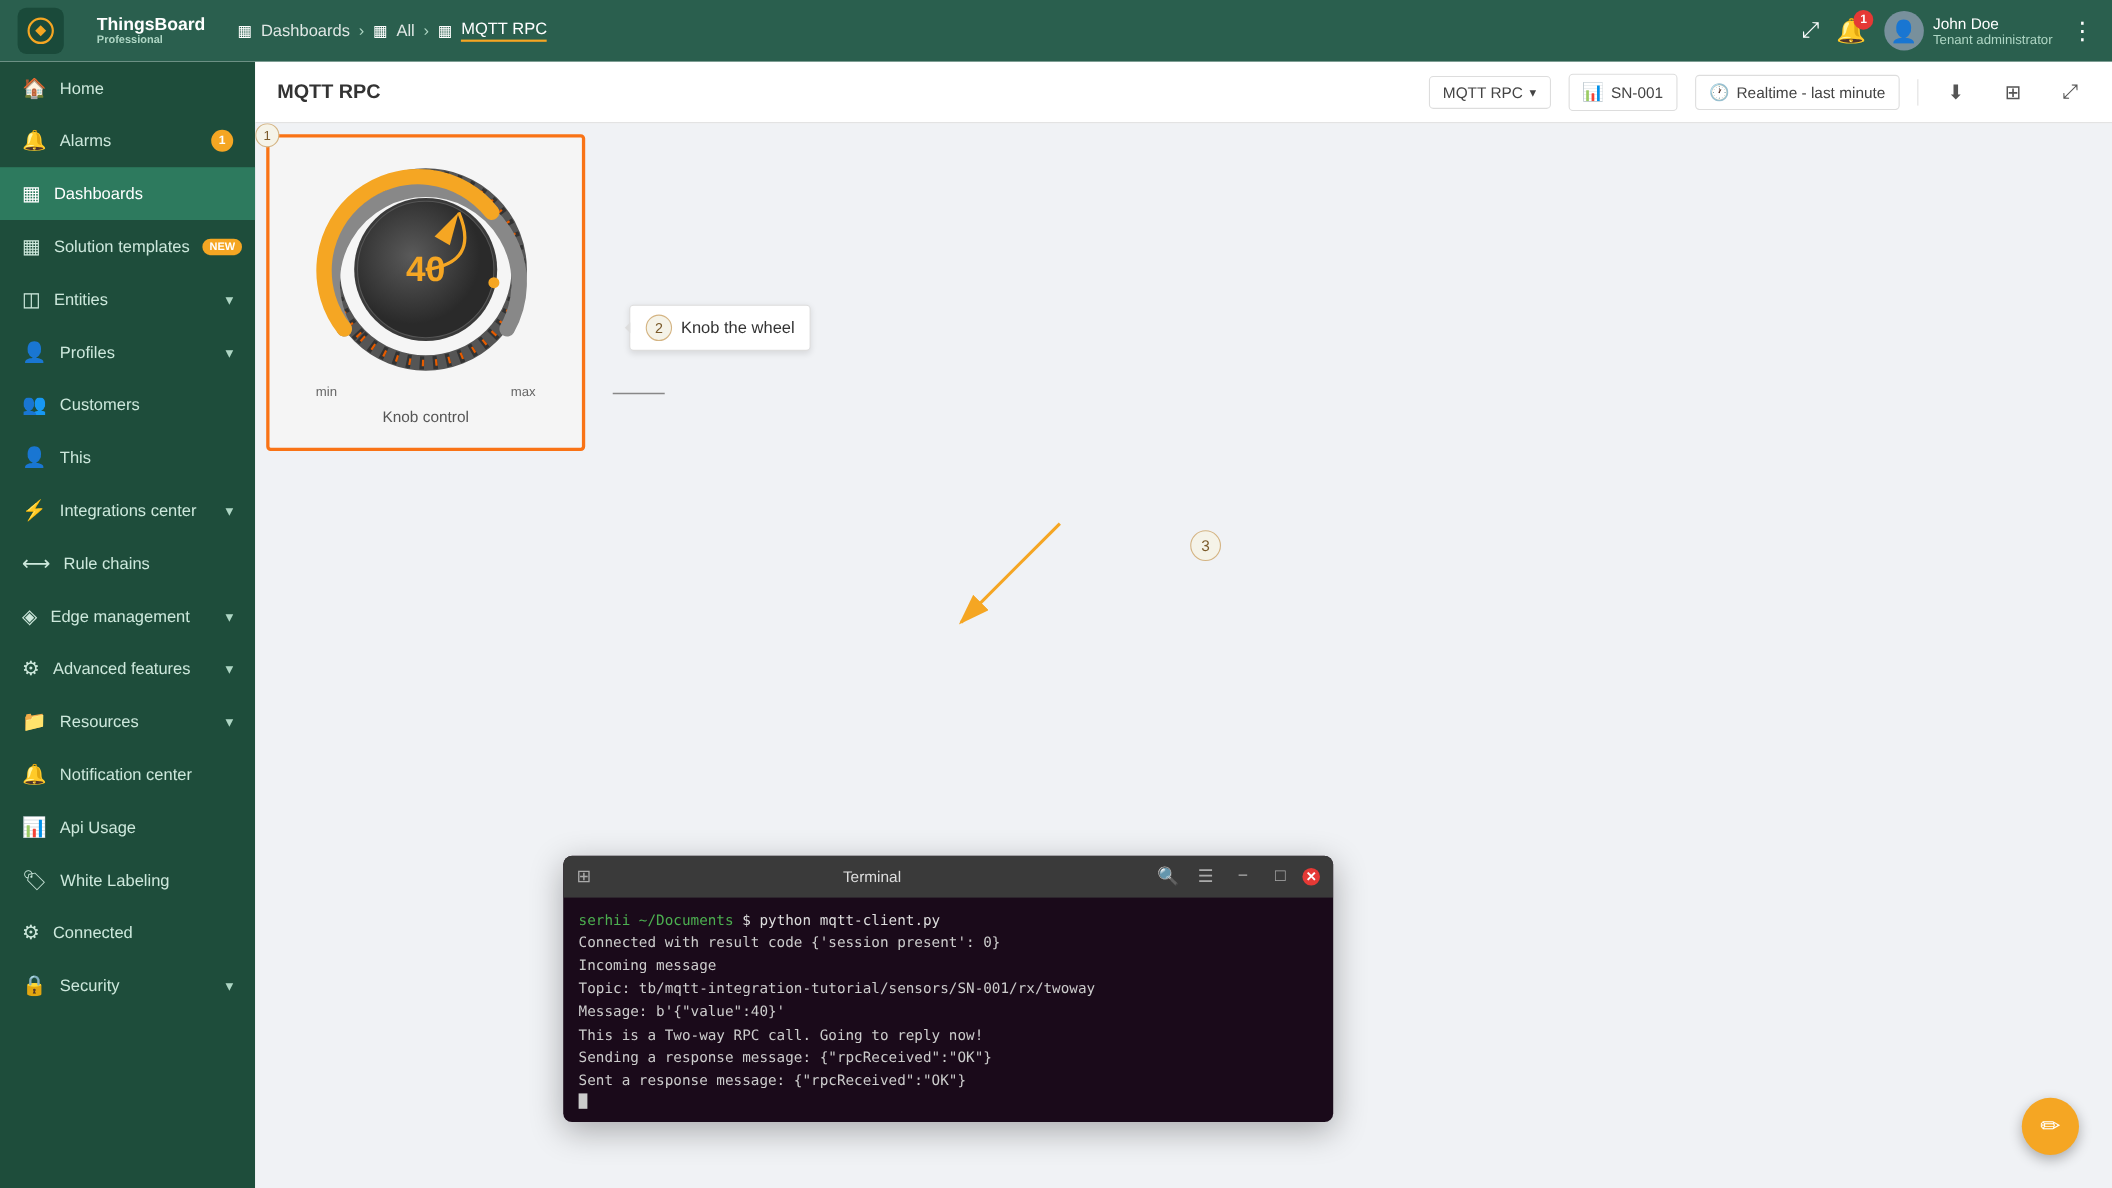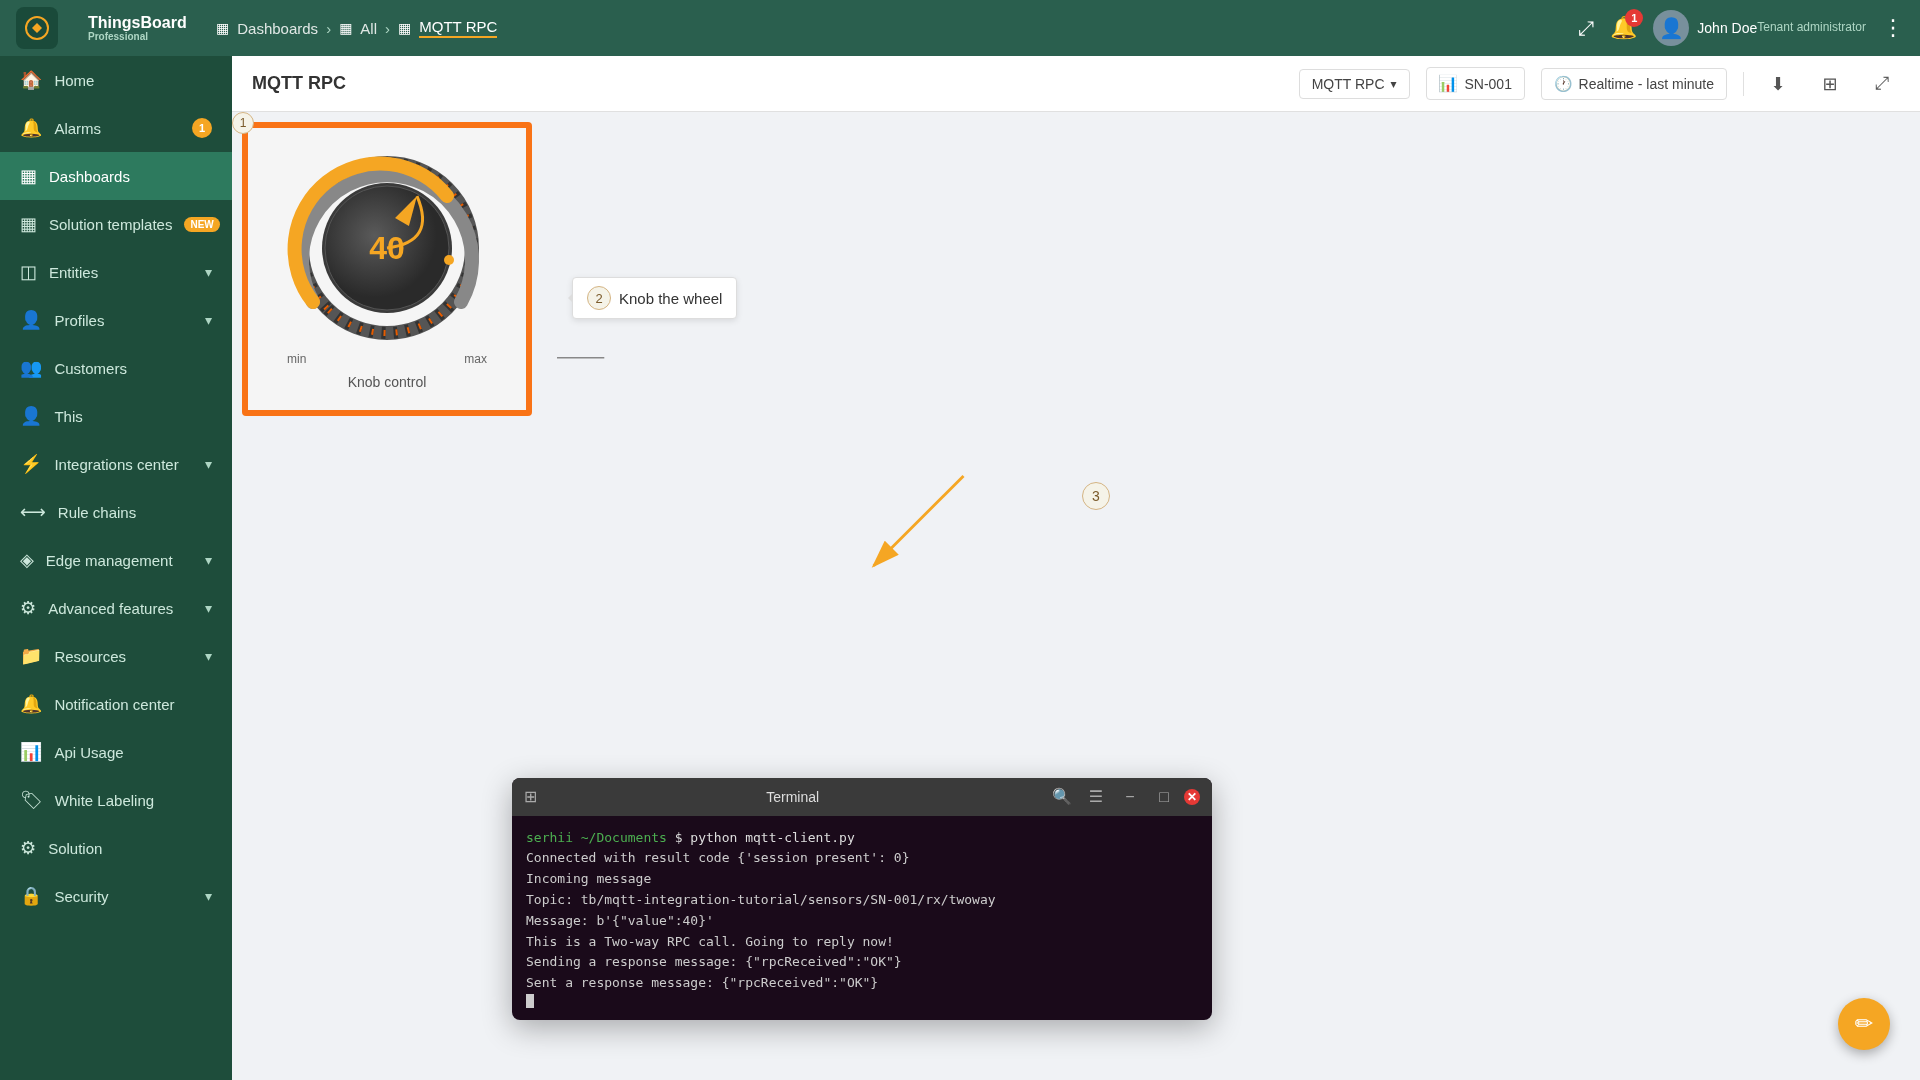--- a/index.html
+++ b/index.html
@@ -74,21 +74,21 @@
       font-weight: bold;
     }
     .user-info { display: flex; align-items: center; gap: 8px; cursor: pointer; }
     .user-avatar {
       width: 36px; height: 36px;
       background: #78909c;
       border-radius: 50%;
       display: flex; align-items: center; justify-content: center;
       color: white; font-size: 20px;
     }
-    .user-details { display: flex; flex-direction: row; }
+    .user-details { display: flex; flex-direction: column; }
     .user-name { color: white; font-size: 14px; font-weight: 500; }
     .user-role { color: #aed6c4; font-size: 12px; }
     .topbar-more { color: white; font-size: 22px; cursor: pointer; }
     .fullscreen-btn { color: white; font-size: 20px; cursor: pointer; }
 
     
     .main-layout {
       display: flex;
       flex: 1;
       overflow: hidden;
@@ -195,21 +195,21 @@
       padding: 20px;
     }
 
     
     .knob-widget {
       position: absolute;
       top: 10px;
       left: 10px;
       width: 290px;
       background: #f5f5f5;
-      border: 6px solid #f97316;
+      border: 3px solid #f97316;
       border-radius: 4px;
       padding: 20px;
       display: flex;
       flex-direction: column;
       align-items: center;
     }
     .knob-container {
       position: relative;
       width: 200px;
       height: 200px;
@@ -481,21 +481,21 @@
     <div class="sidebar-item">
       <span class="item-icon">📊</span>
       <span class="item-label">Api Usage</span>
     </div>
     <div class="sidebar-item">
       <span class="item-icon">🏷</span>
       <span class="item-label">White Labeling</span>
     </div>
     <div class="sidebar-item">
       <span class="item-icon">⚙</span>
-      <span class="item-label">Solution</span>
+      <span class="item-label">Connected</span>
     </div>
     <div class="sidebar-item">
       <span class="item-icon">🔒</span>
       <span class="item-label">Security</span>
       <span class="chevron">▾</span>
     </div>
   </div>
 
   <div class="content-area">
 

